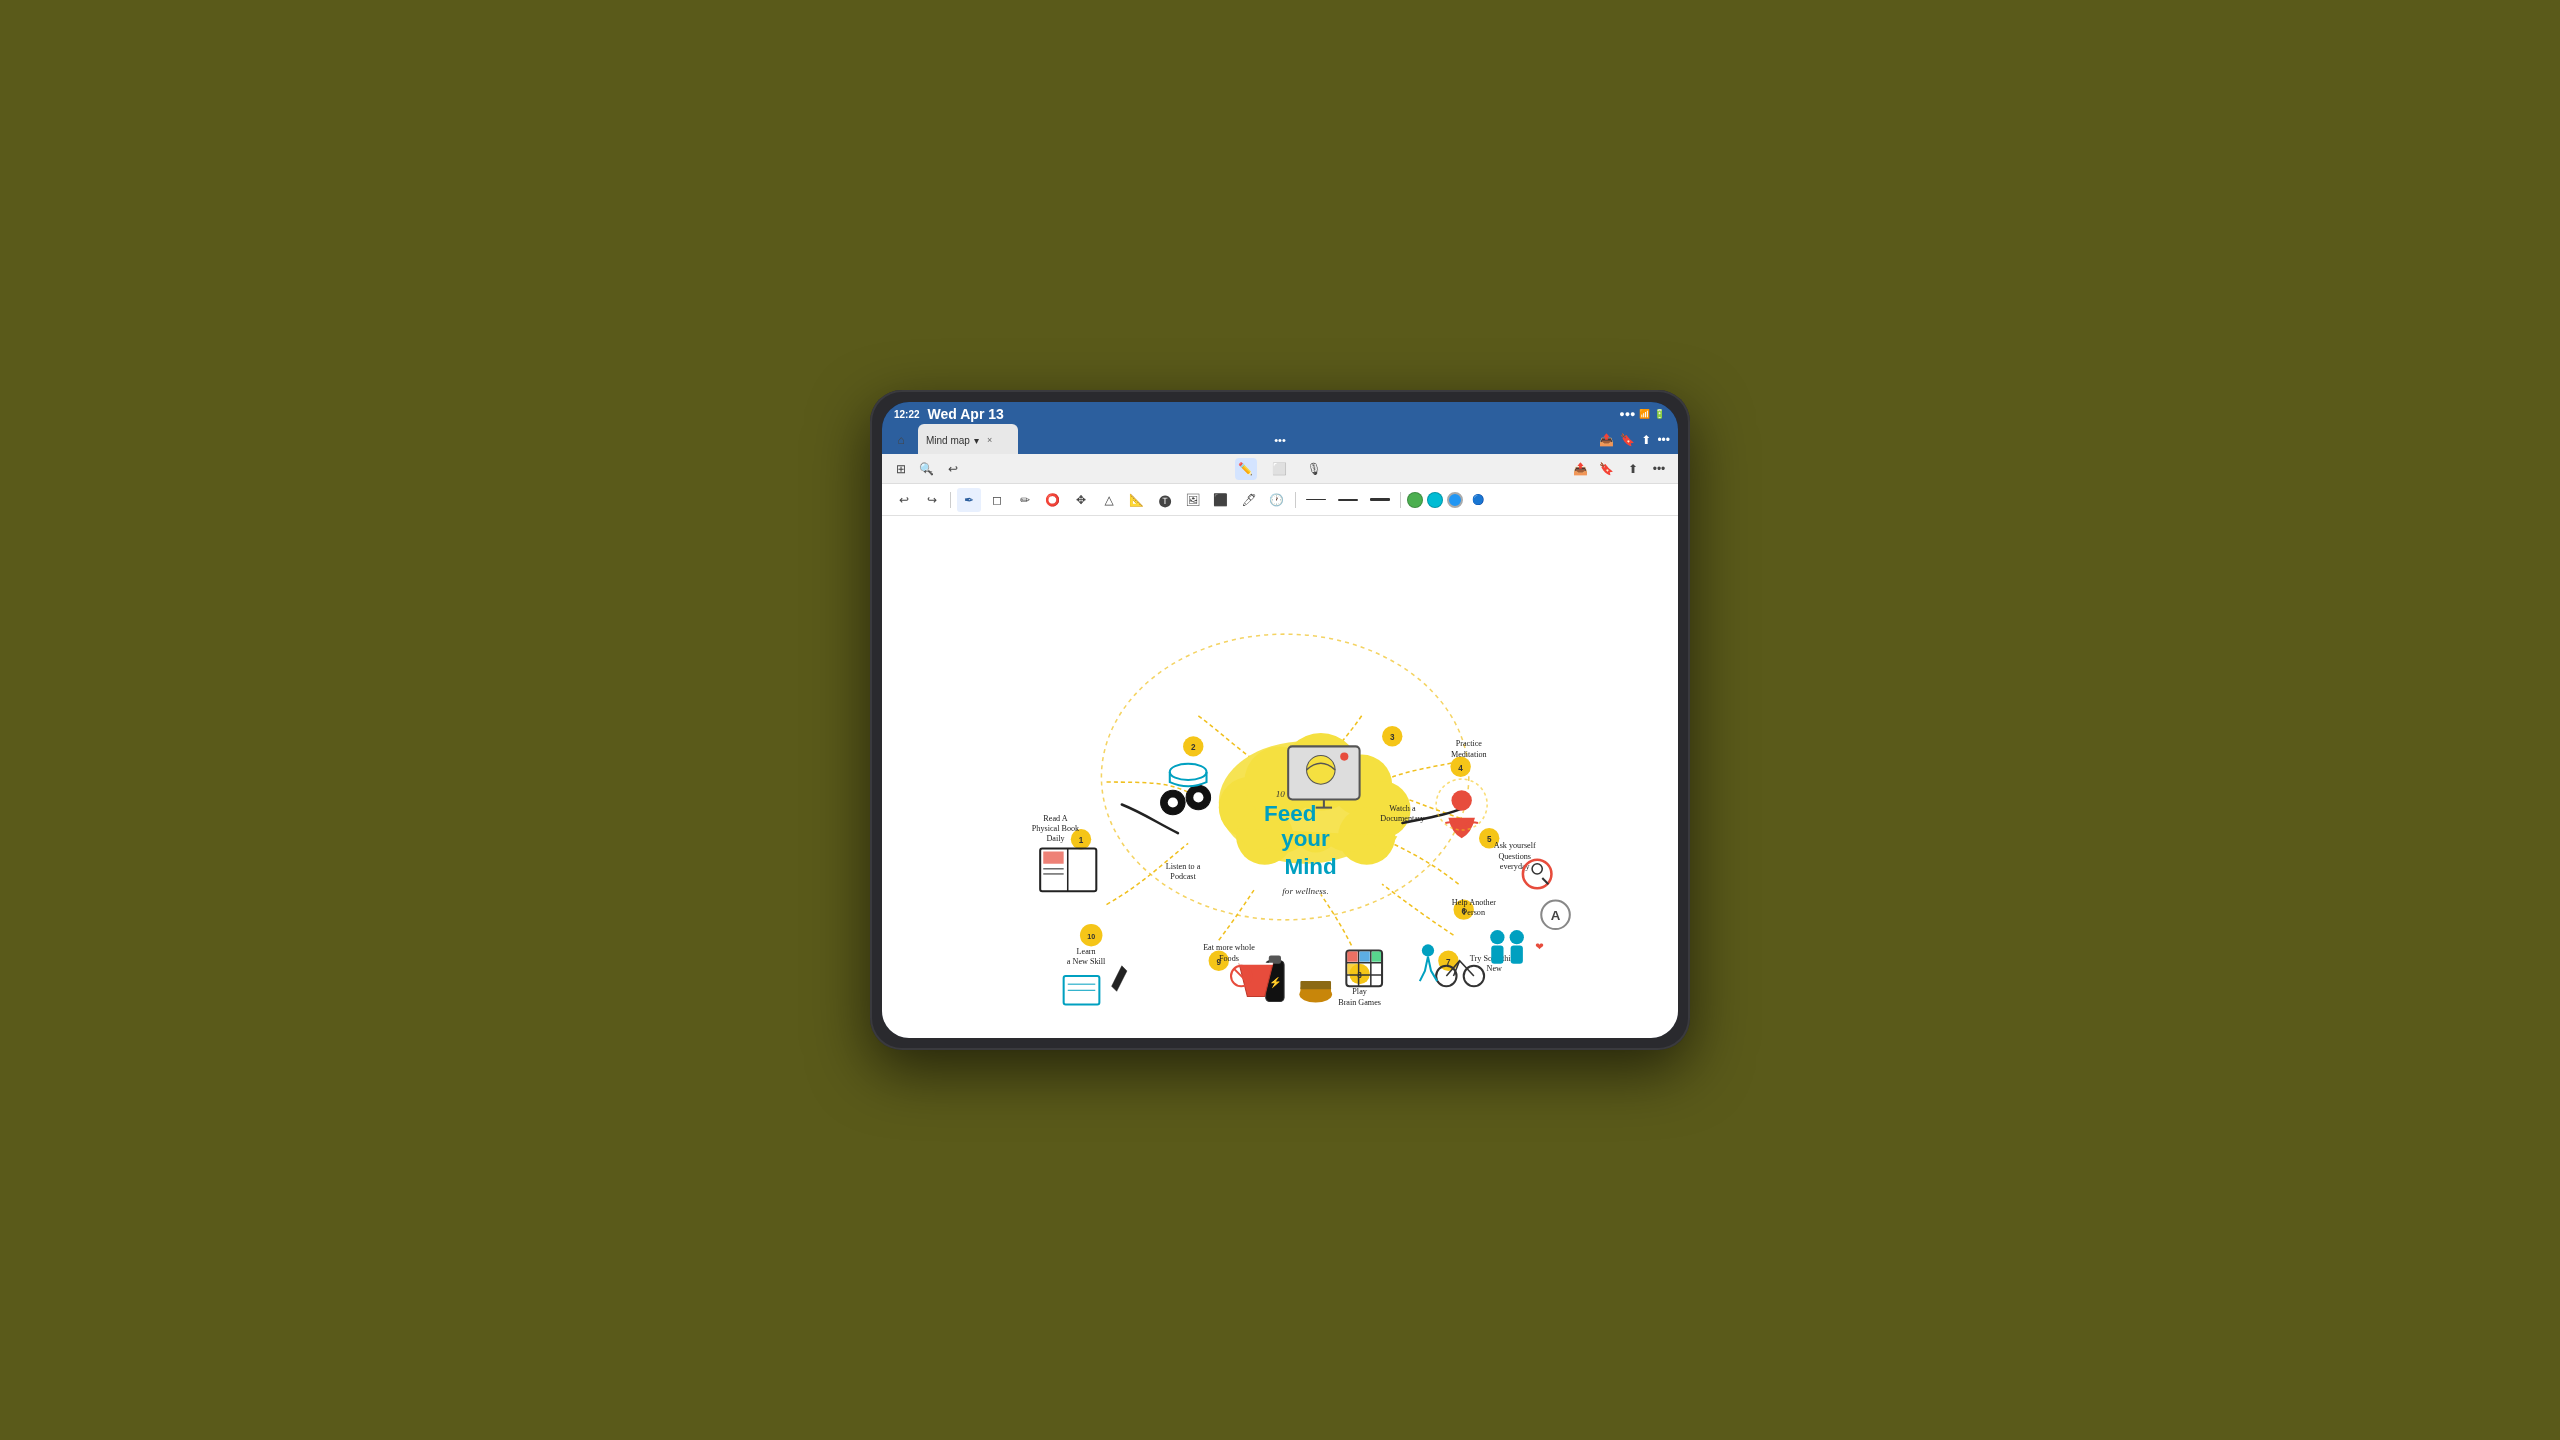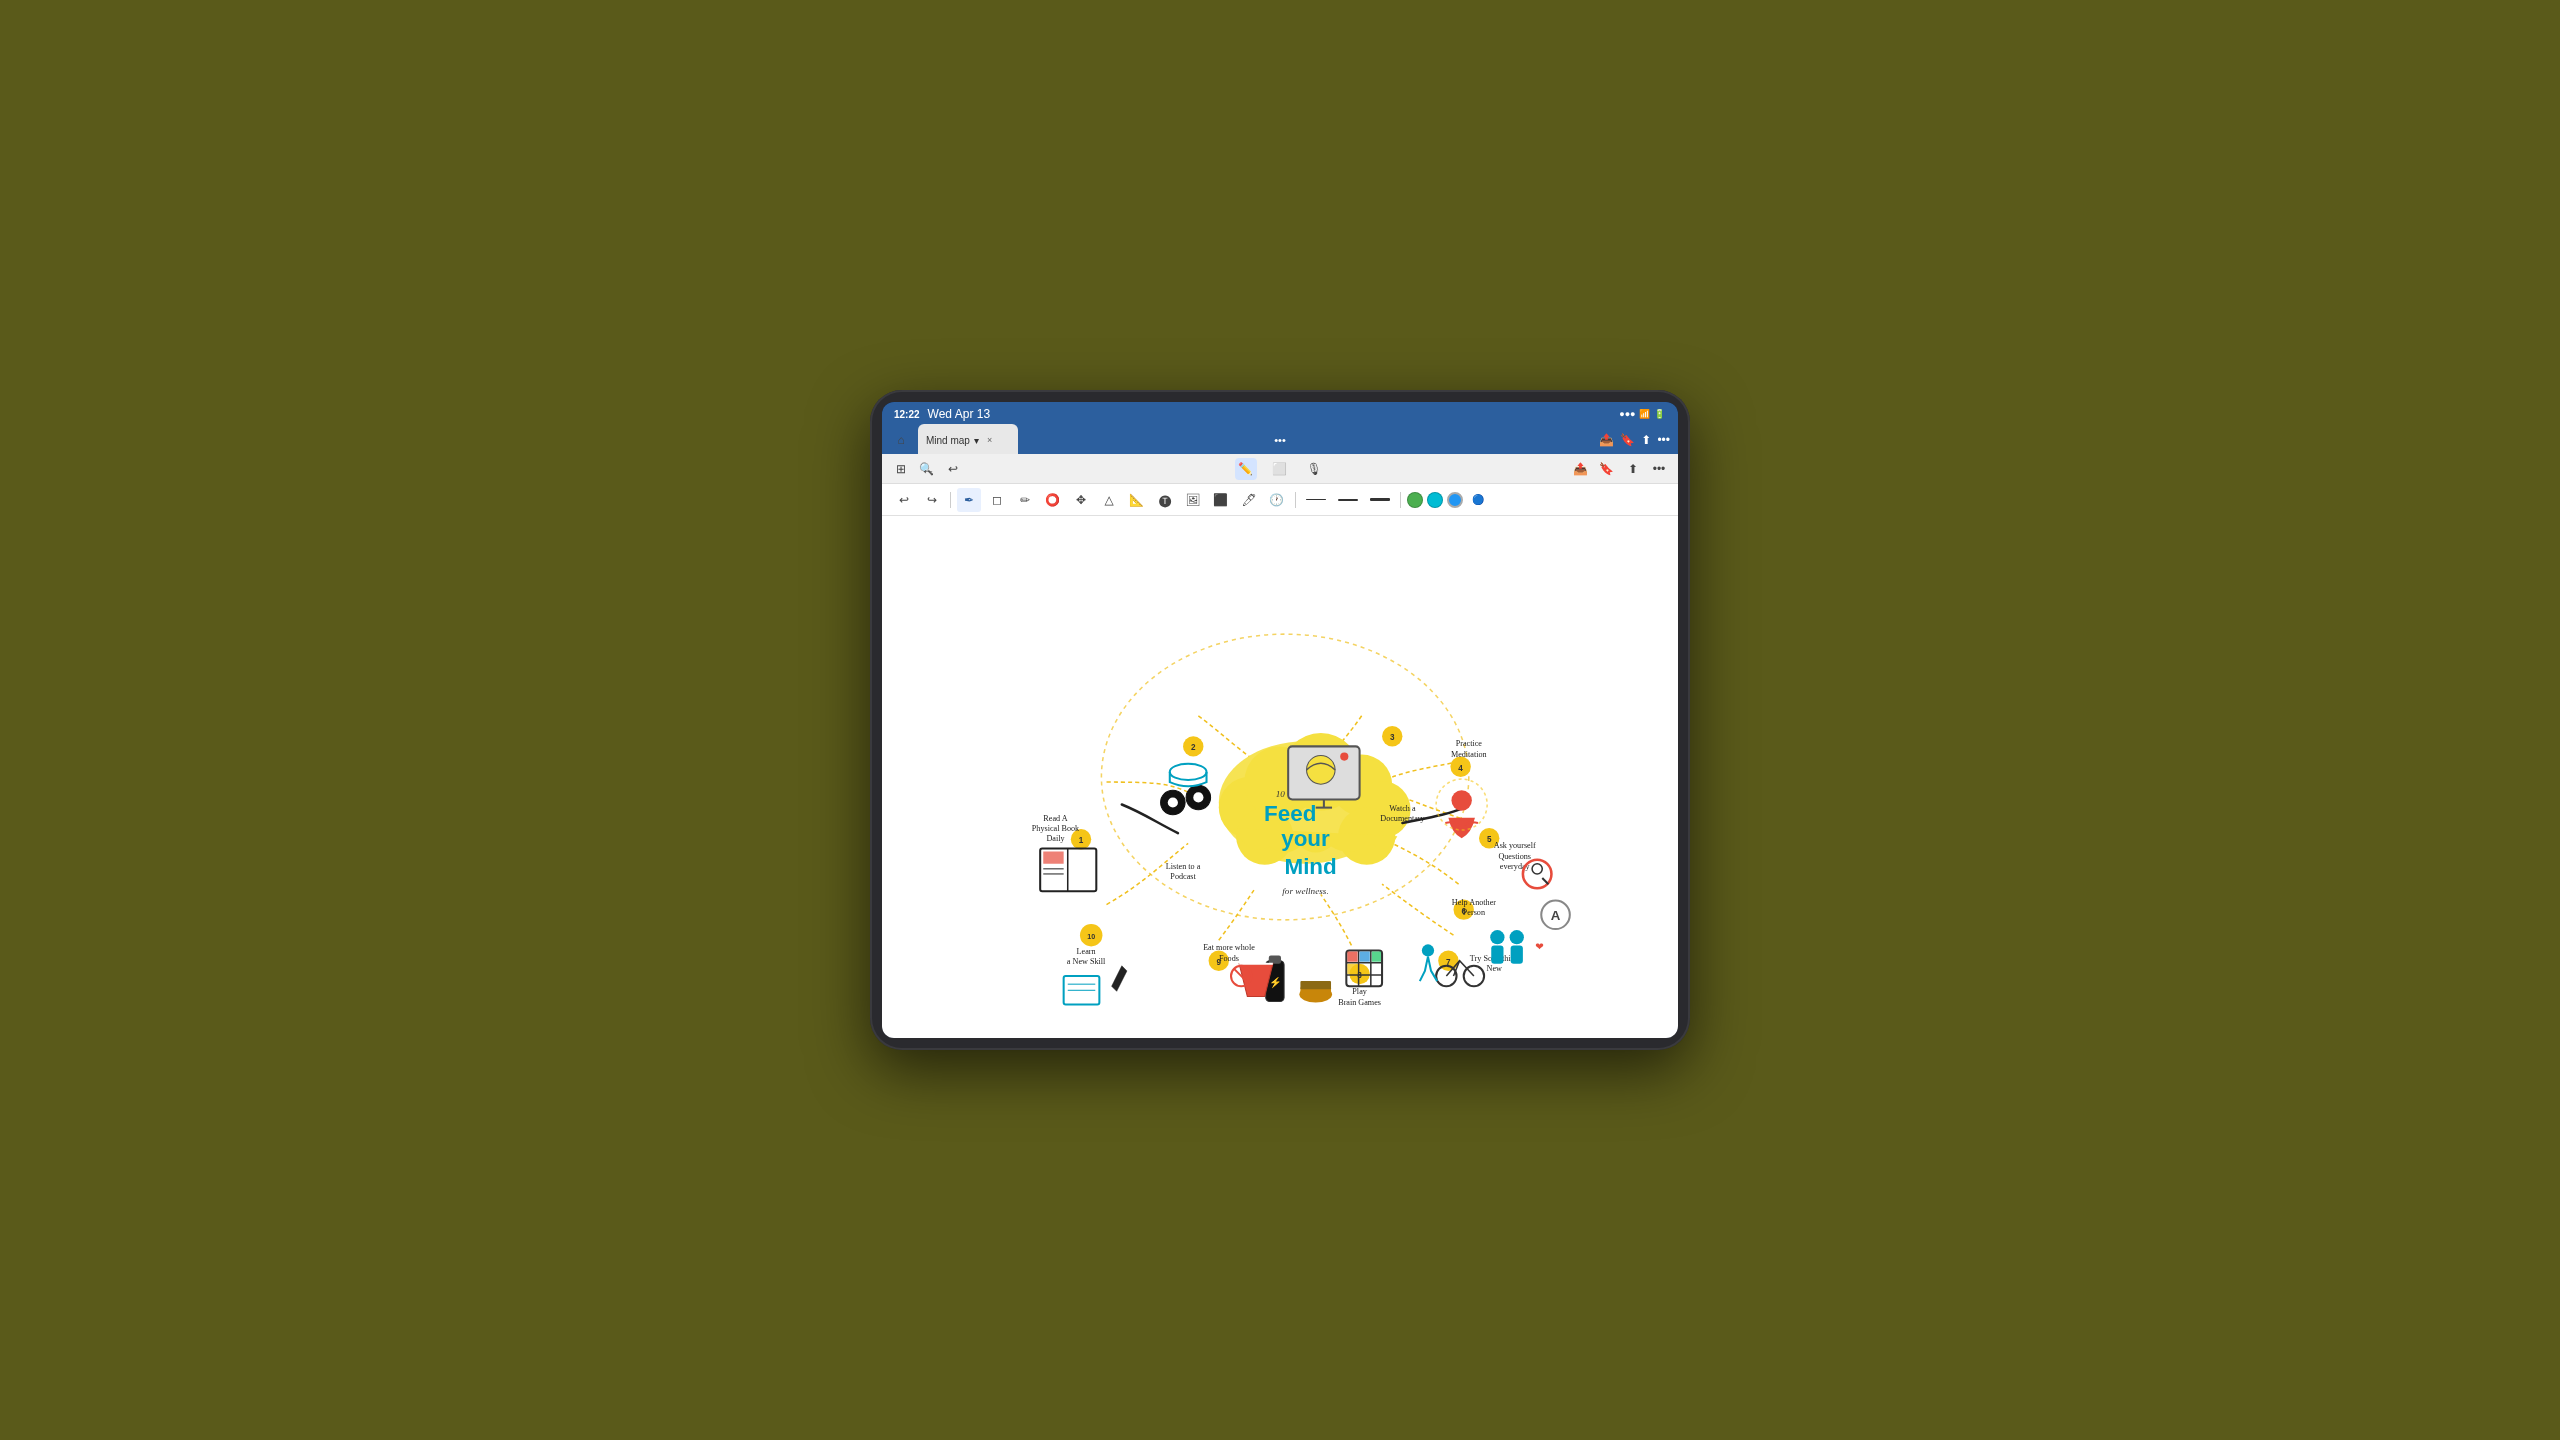--- a/index.html
+++ b/index.html
@@ -22,21 +22,21 @@
       border-radius: 32px;
       padding: 12px;
       box-shadow: 0 20px 60px rgba(0,0,0,0.6), inset 0 0 0 2px #3a3a3e;
       position: relative;
     }
 
     .tablet-inner {
       width: 100%;
       height: 100%;
       background: #0f172a;
-      border-radius: 12px;
+      border-radius: 27px;
       overflow: hidden;
       display: flex;
       flex-direction: column;
     }
 
     
     .status-bar {
       height: 24px;
       background: #2c5f9e;
       display: flex;
@@ -47,21 +47,22 @@
     }
 
     .status-time {
       color: white;
       font-size: 10px;
       font-weight: 600;
     }
 
     .status-date {
       color: white;
-      font-size: 12px;
+      font-size: 14px;
+      font-weight: bold;
     }
 
     .status-icons {
       display: flex;
       align-items: center;
       gap: 4px;
       color: white;
       font-size: 9px;
     }
 

